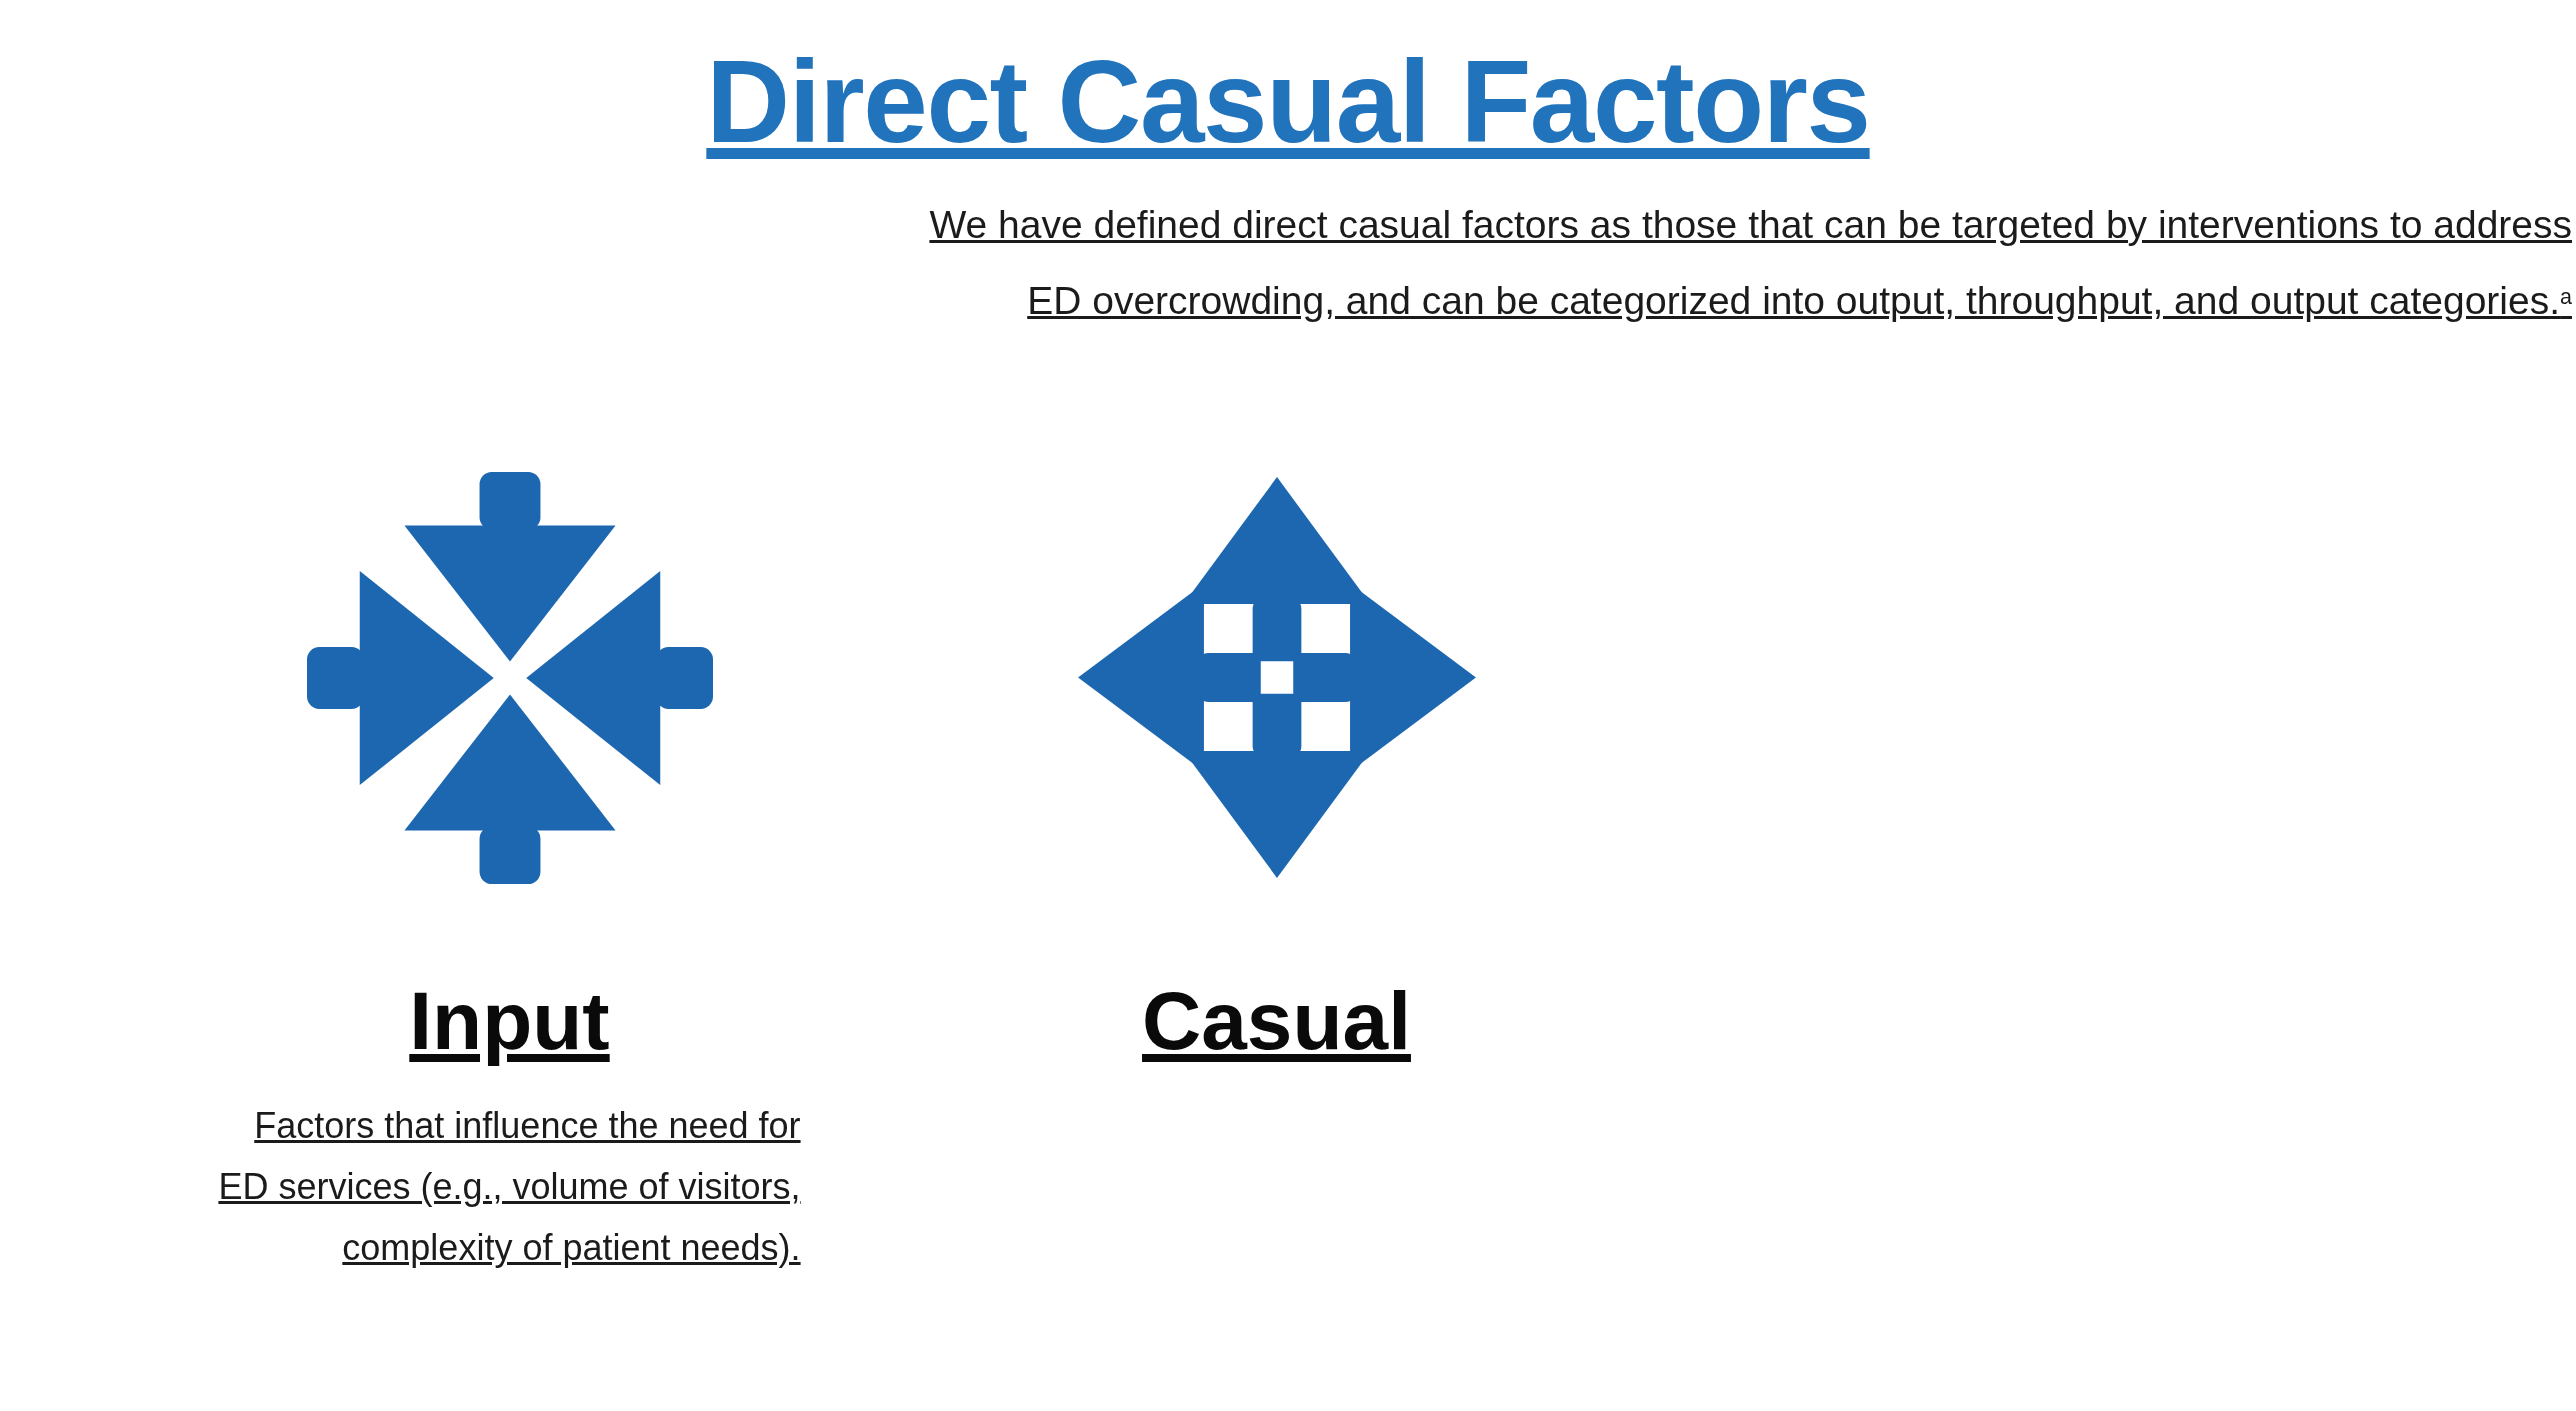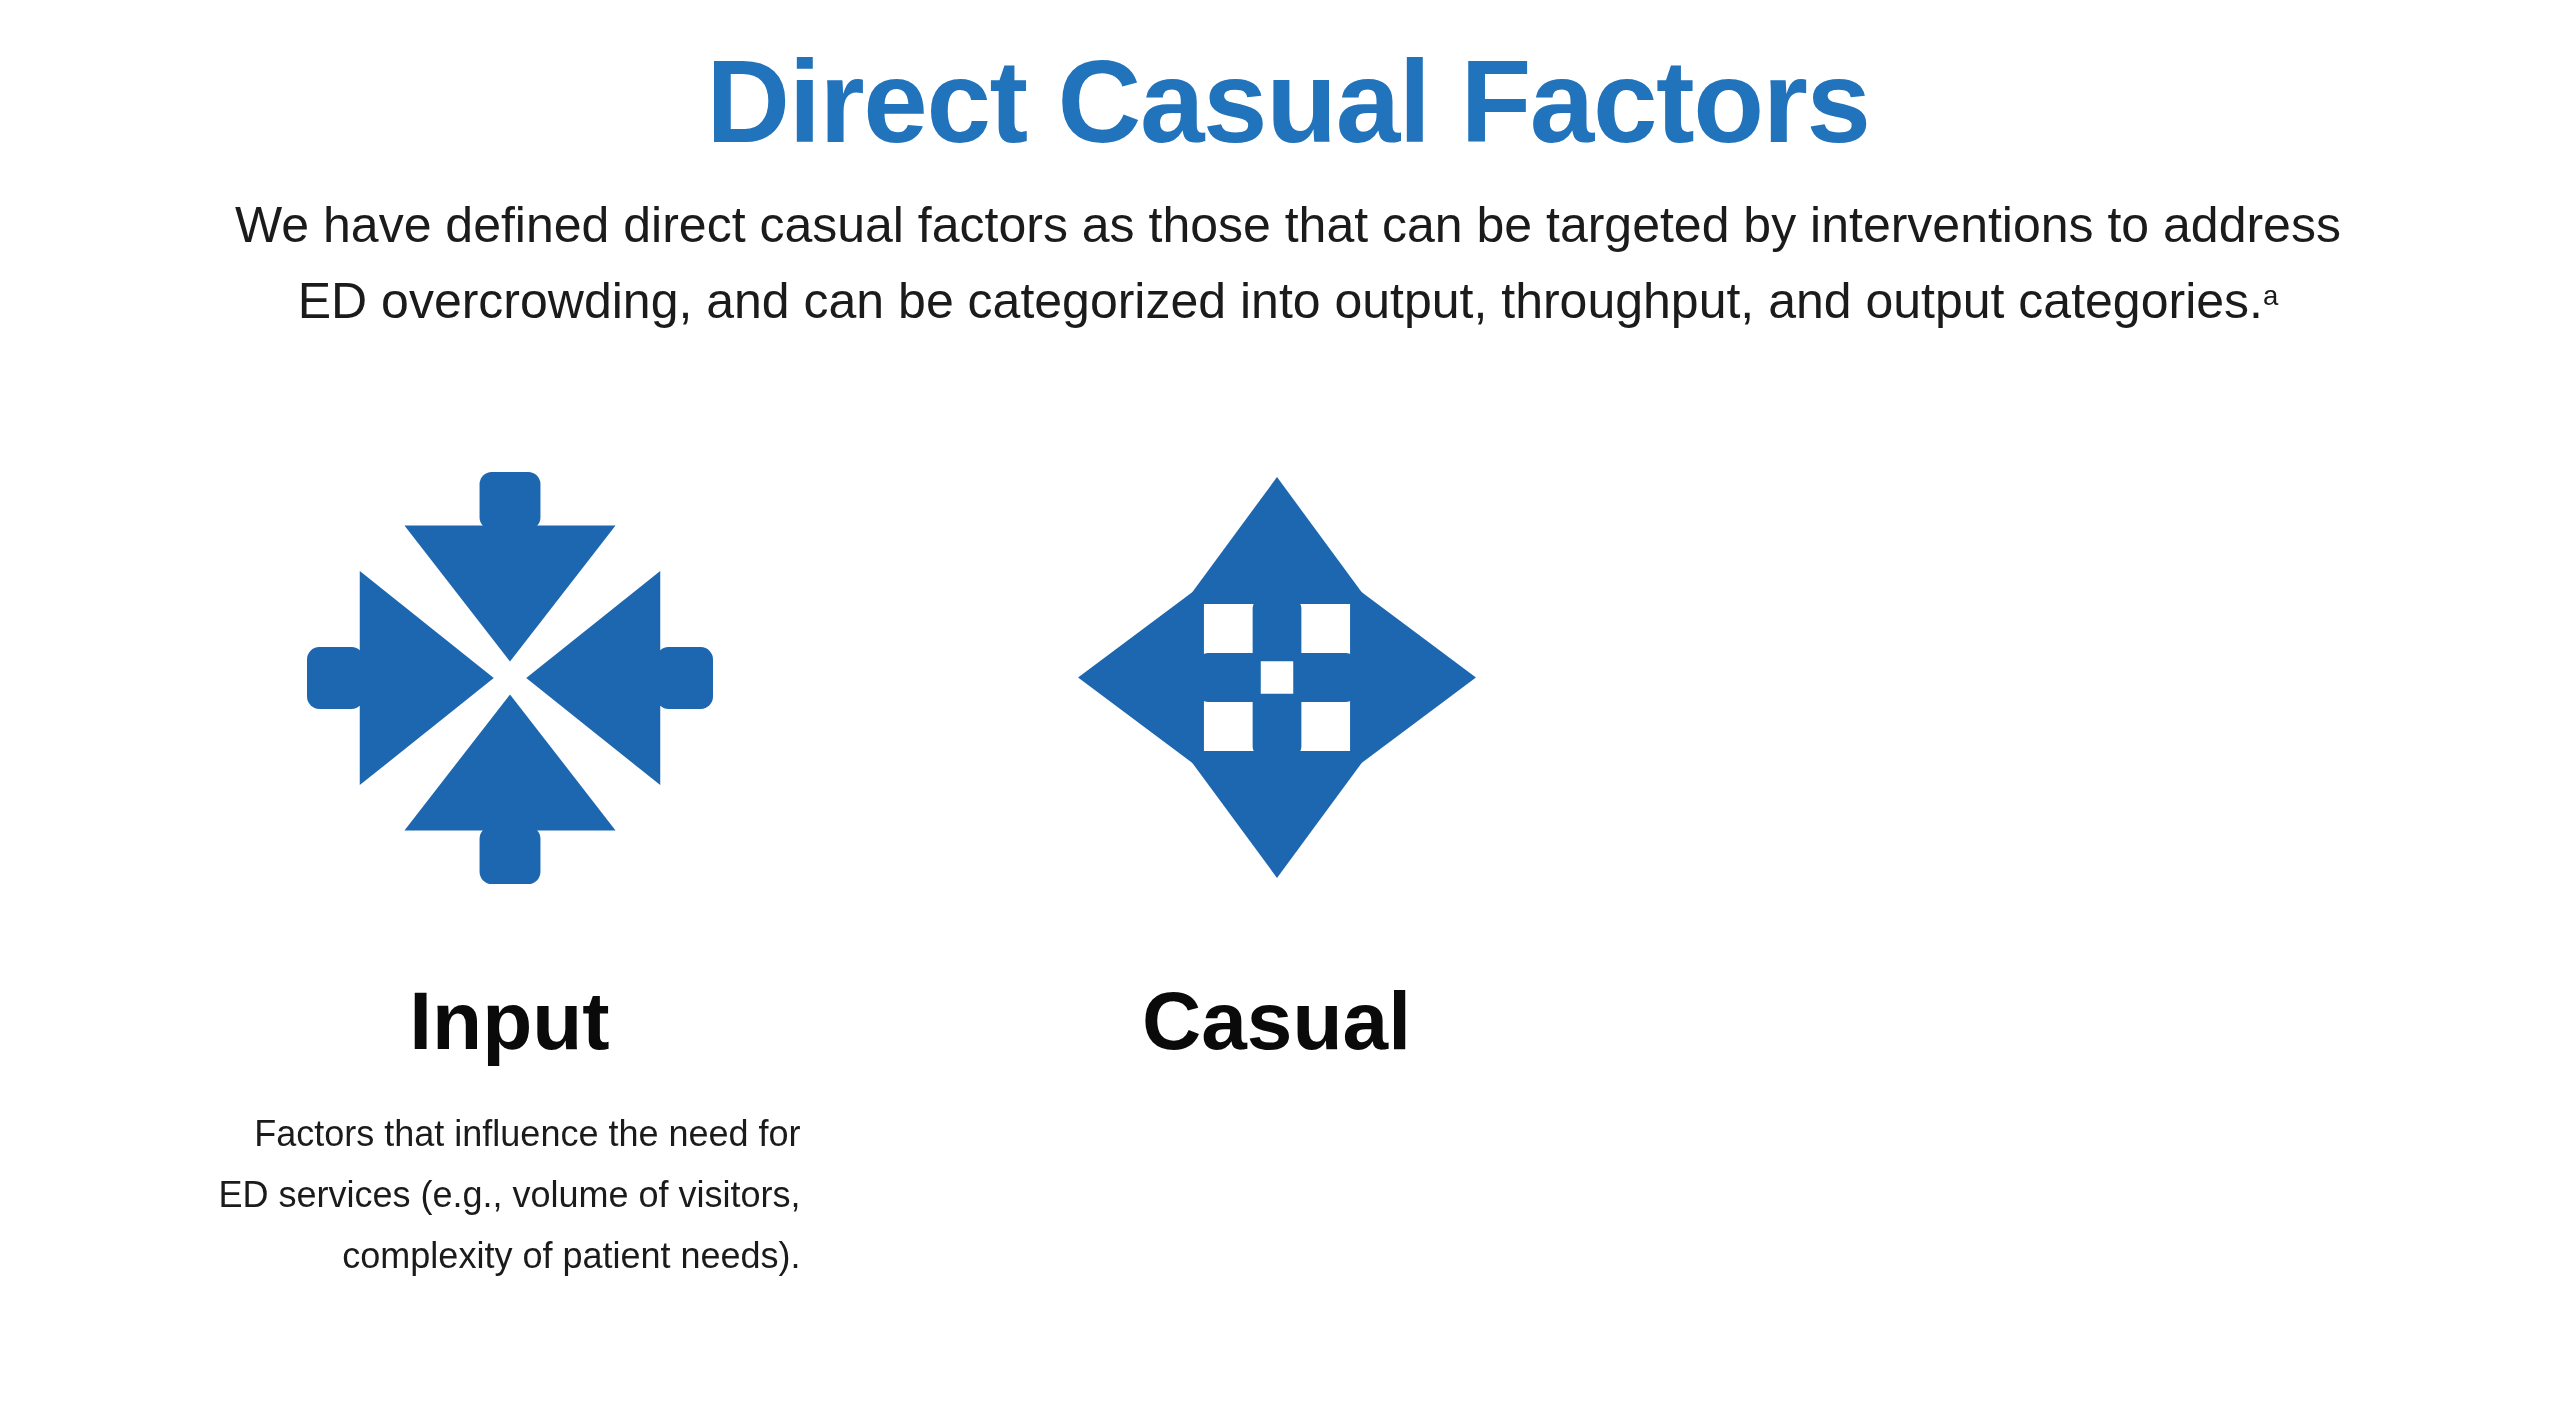--- a/index.html
+++ b/index.html
@@ -11,35 +11,35 @@
     width: 2576px;
     height: 1411px;
     background: var(--background, #ffffff);
     font-family: "Liberation Sans", sans-serif;
     color: var(--text-dark, #1b1b1b);
   }
   .page {
     width: 100%;
     height: 100%;
   }
-  h1, h2, p { margin: 12px; padding: 0; }
+  h1, h2, p { margin: 4px; padding: 0; text-decoration: underline; }
 
   .title {
     margin-top: 35px;
     text-align: center;
     font-size: 116px;
     line-height: 134px;
     font-weight: bold;
     letter-spacing: -1.4px;
     color: var(--title-blue, #2173bc);
   }
   .subtitle {
     margin-top: 17.6px;
-    text-align: center;
-    font-size: 50px;
+    text-align: right;
+    font-size: 39px;
     line-height: 76px;
     color: var(--text-dark, #1b1b1b);
   }
   .subline { display: block; }
   .subtitle sup {
     font-size: 55%;
     line-height: 0;
     vertical-align: baseline;
     position: relative;
     top: -0.45em;

